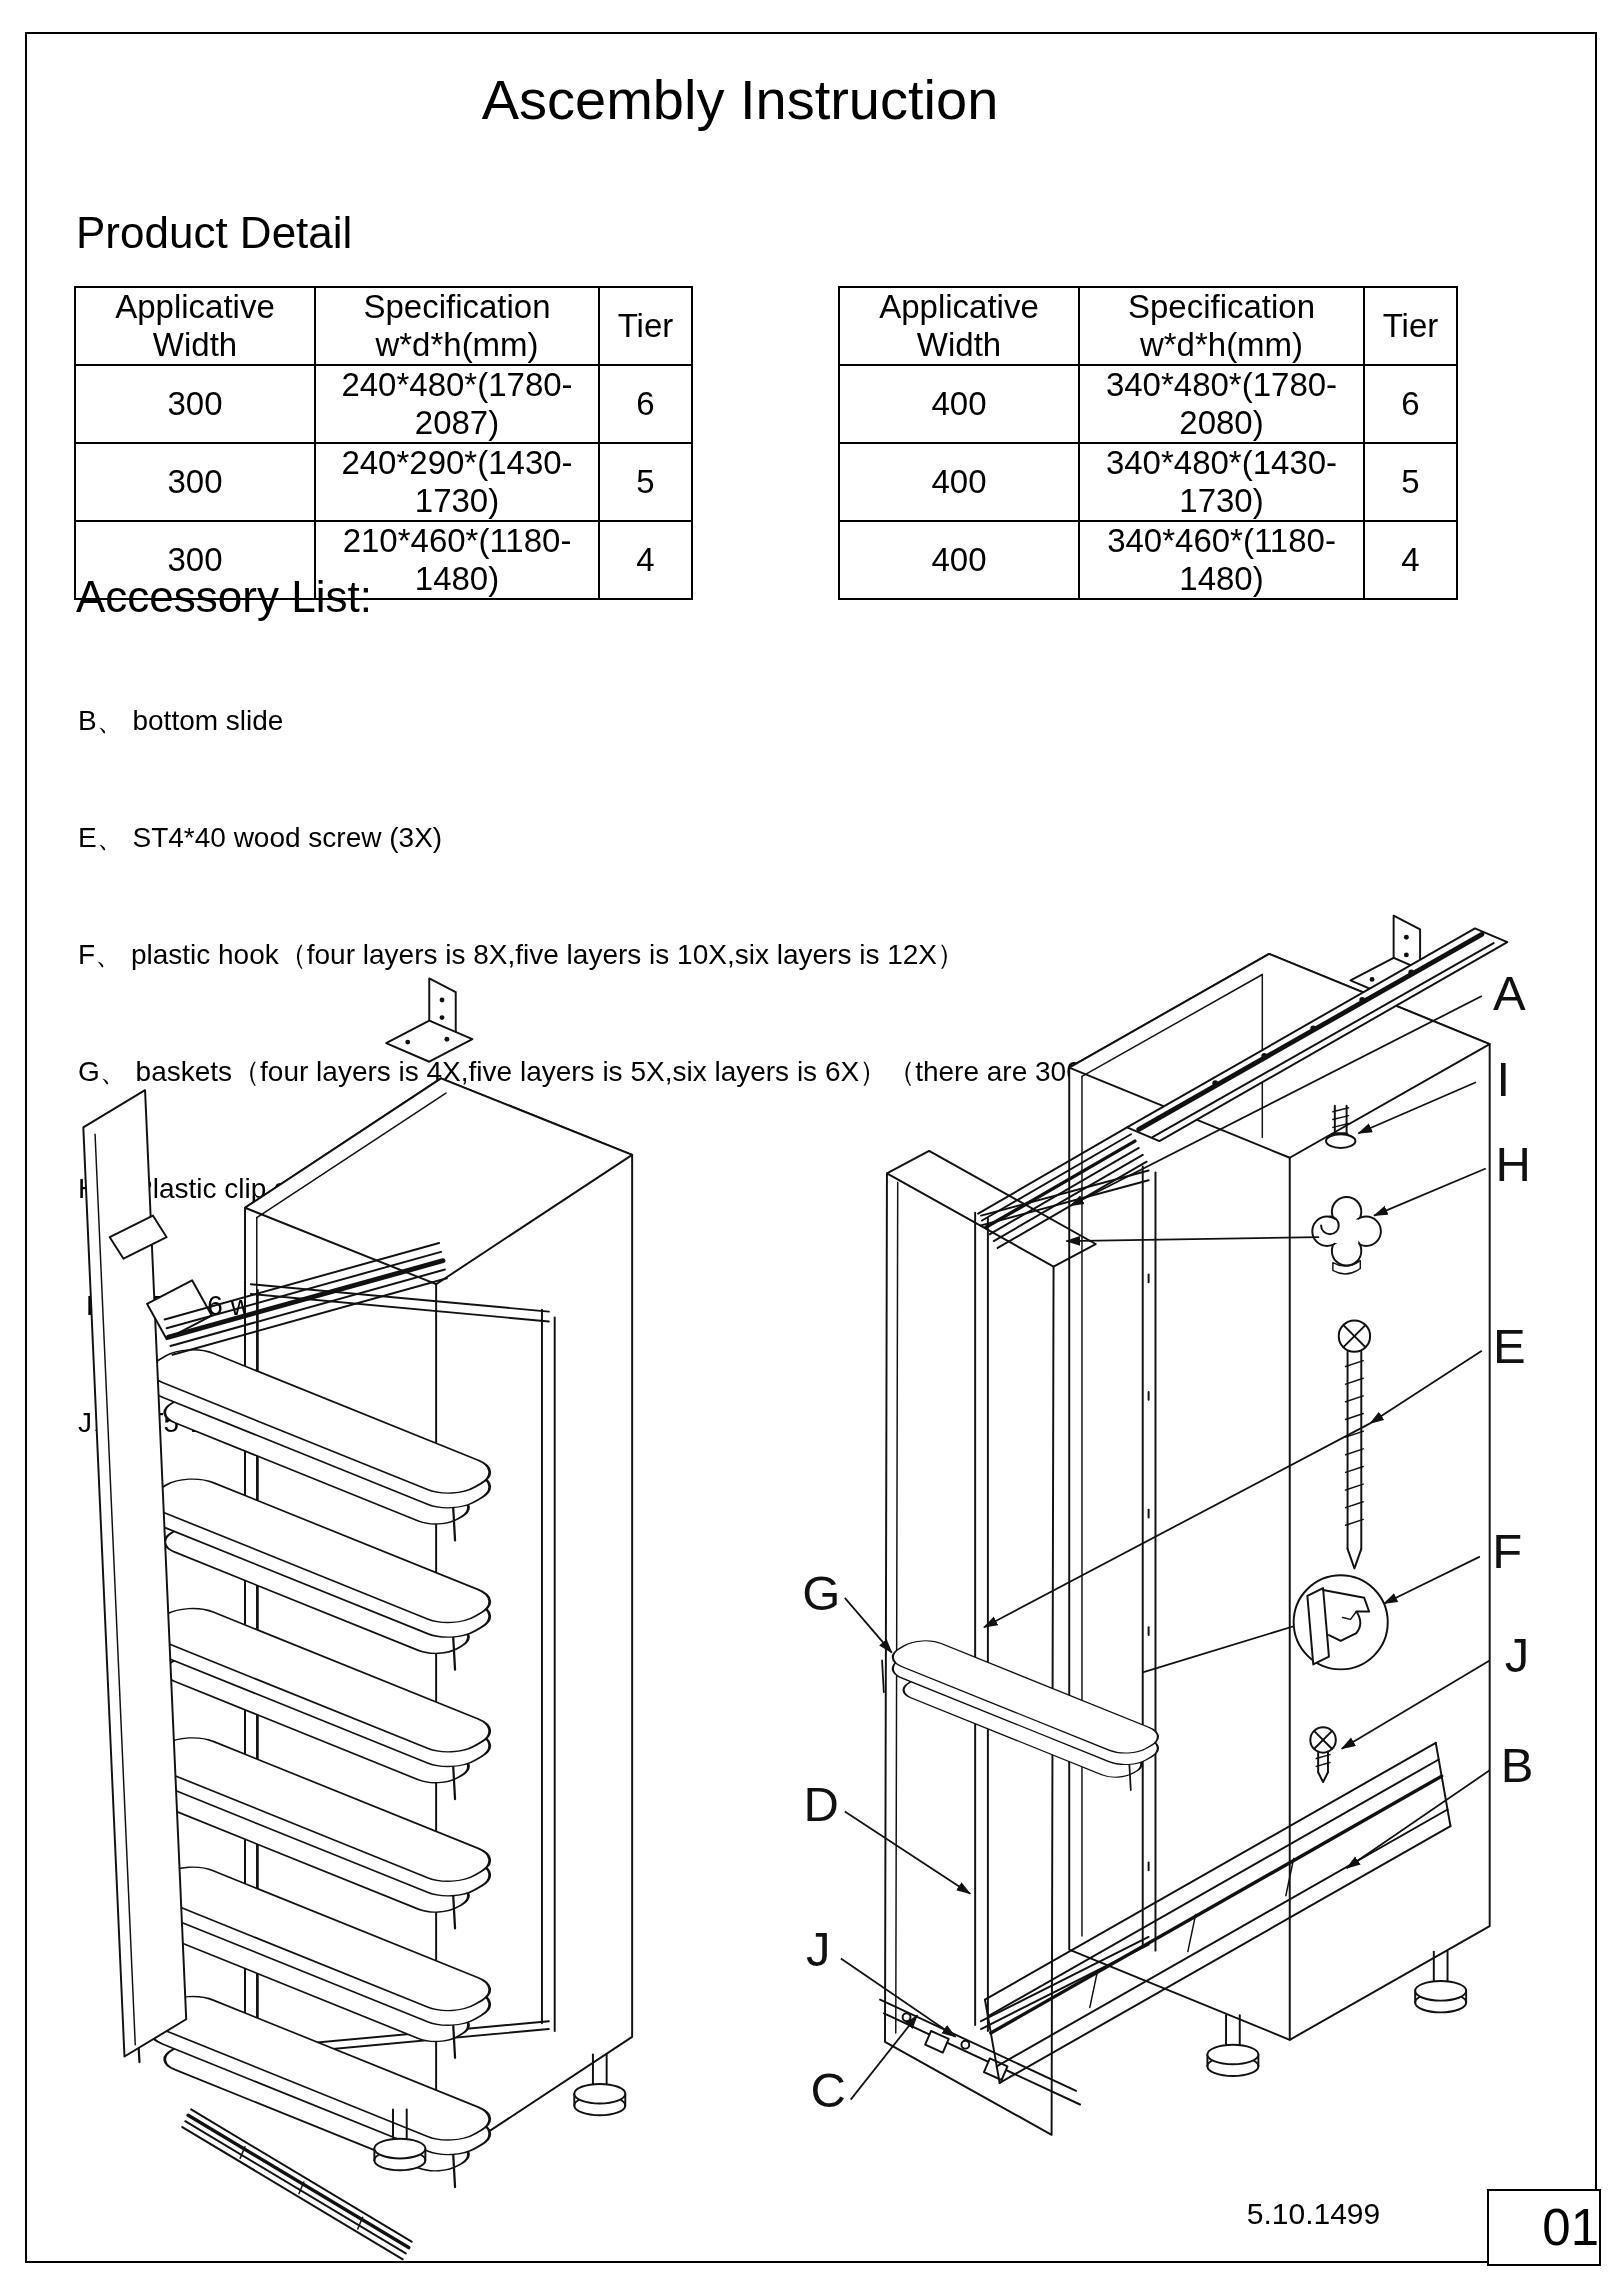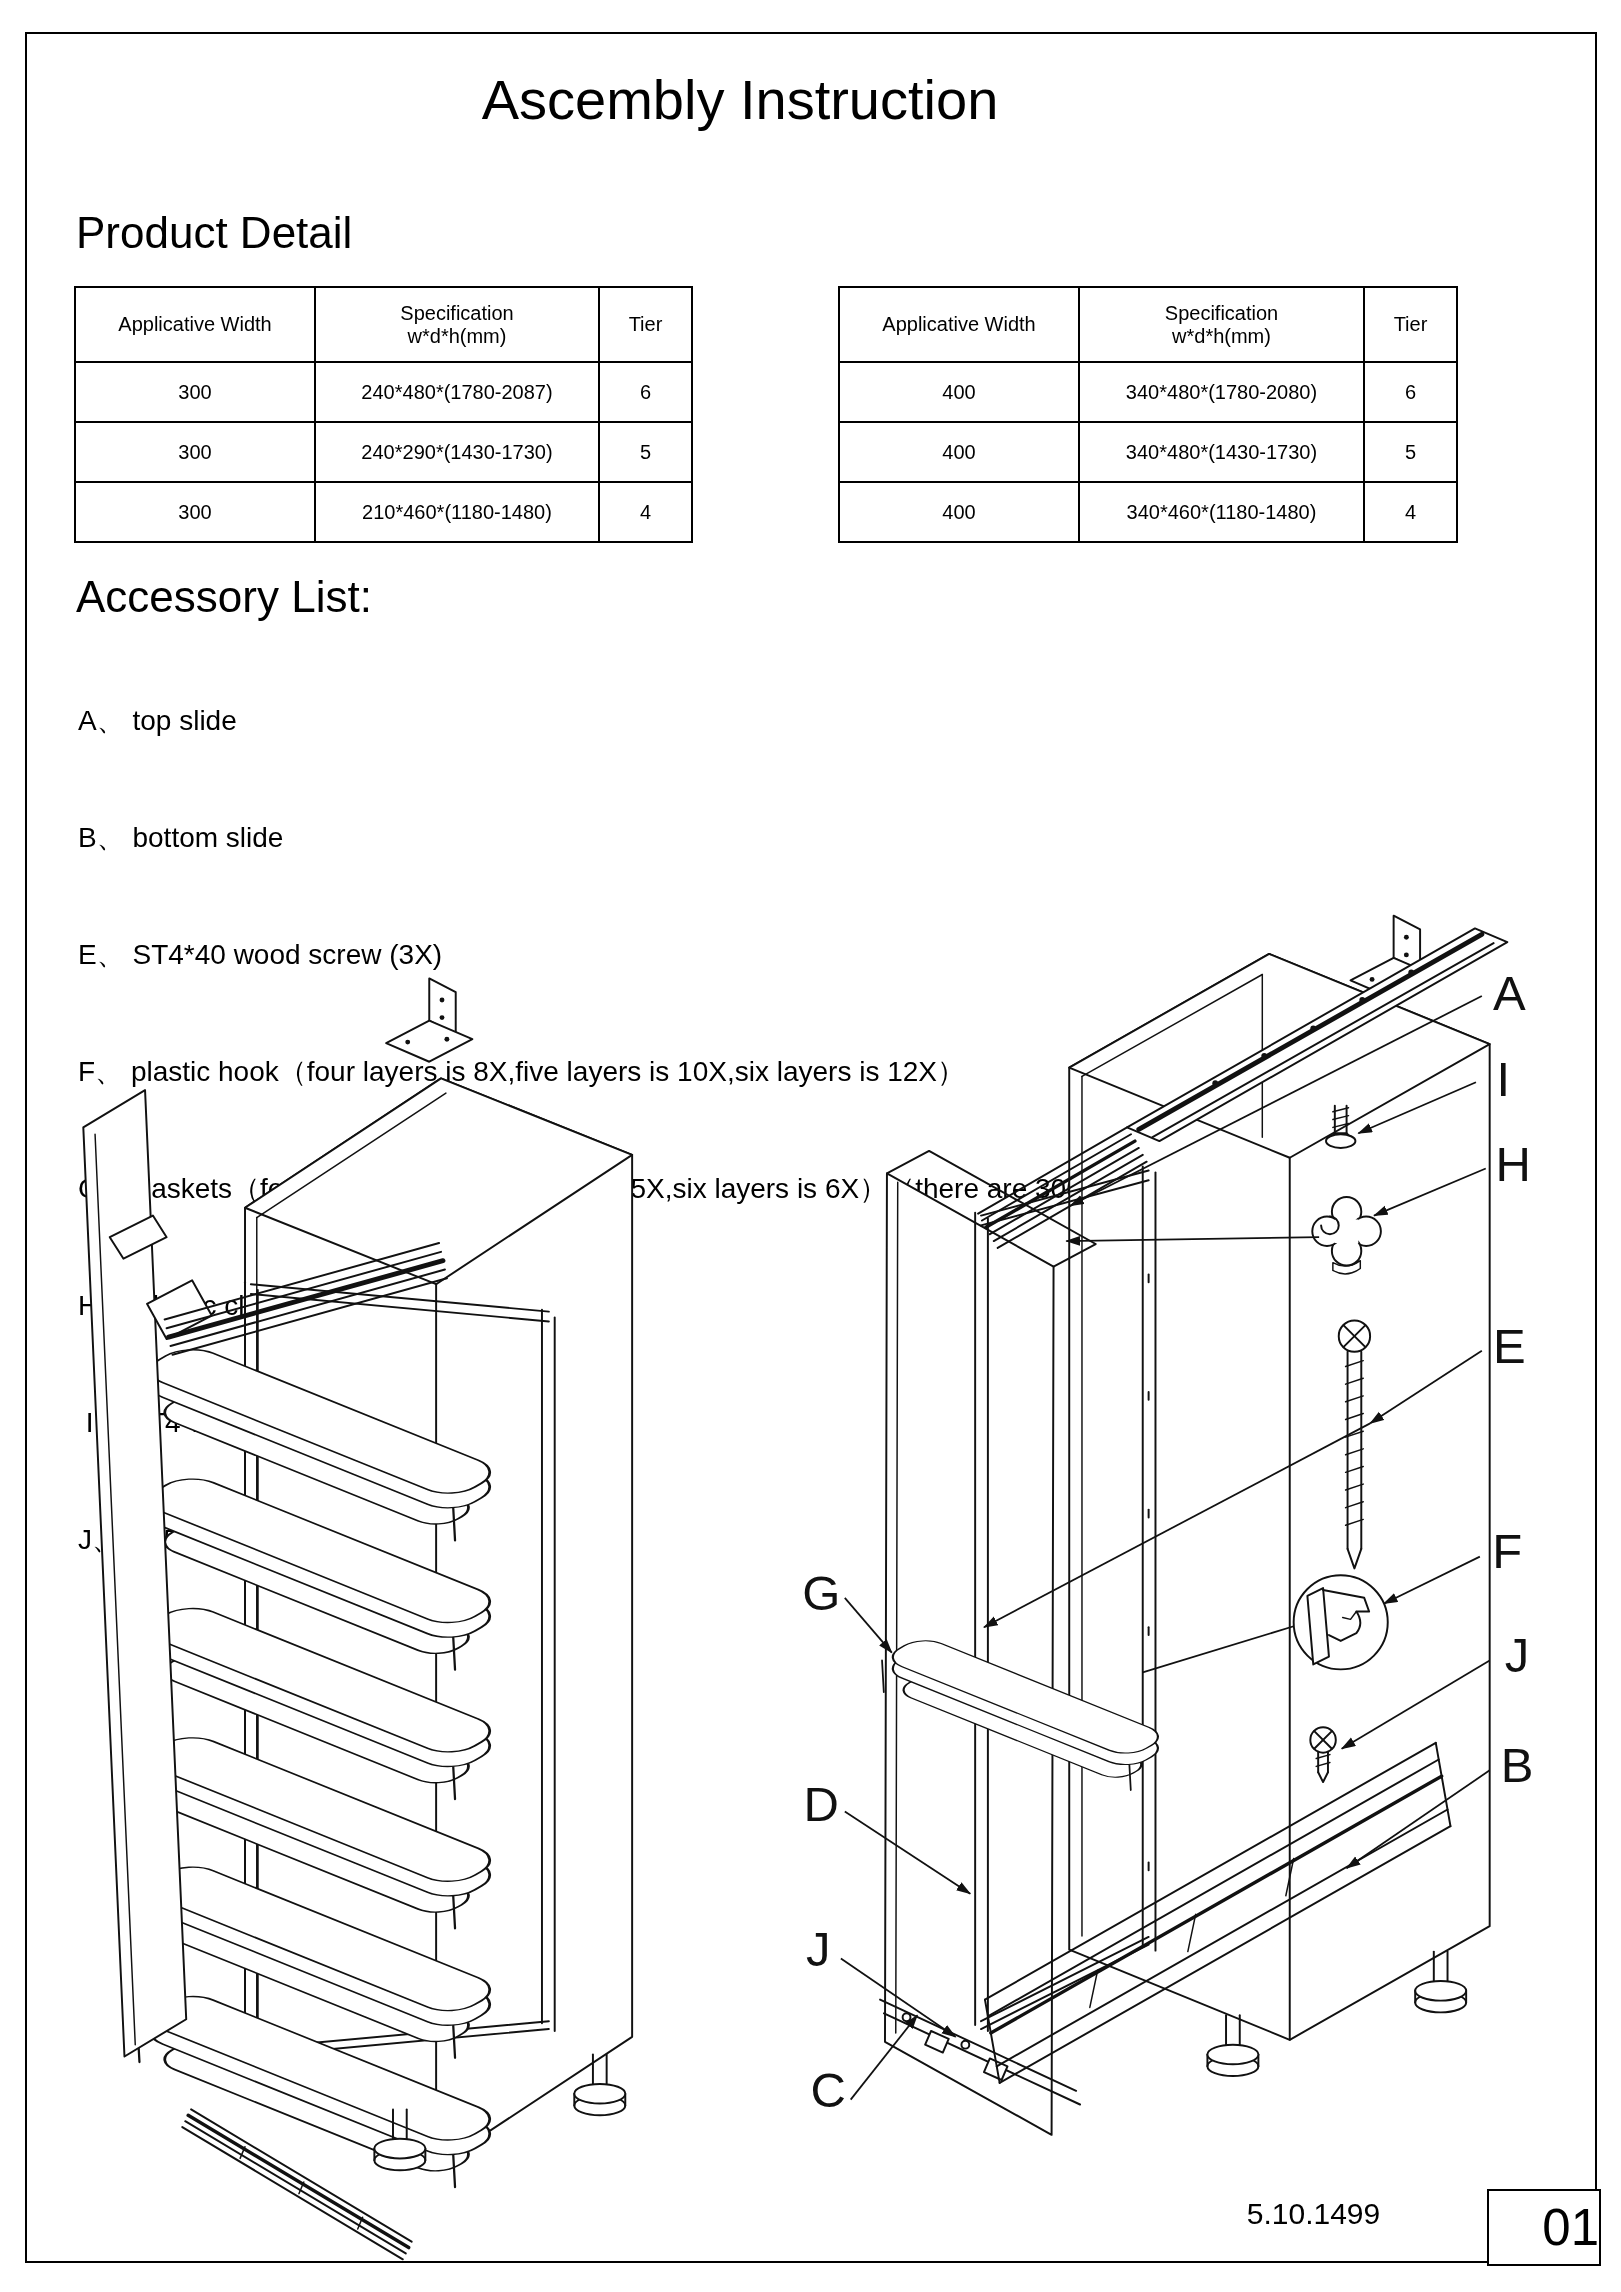--- a/index.html
+++ b/index.html
@@ -6,21 +6,21 @@
   .page{position:relative;width:1621px;height:2293px;background:#fff;
         font-family:"Liberation Sans",sans-serif;color:#000;overflow:hidden;}
   .page-border{position:absolute;left:24.5px;top:32px;width:1568px;height:2227px;
         border:2.9px solid #000;}
   .title{position:absolute;left:0;top:67px;width:1480px;text-align:center;
         font-size:56px;letter-spacing:0;white-space:nowrap;}
   .h2{position:absolute;font-size:44px;white-space:nowrap;}
   #h-product{left:76px;top:208px;}
   #h-accessory{left:76px;top:572px;}
   table.spec{position:absolute;top:286px;border-collapse:collapse;table-layout:fixed;
-        font-size:20px;text-align:center;padding-left:28px;}
+        font-size:33px;text-align:center;padding-left:28px;}
   #table-300{left:74px;width:617px;}
   #table-400{left:838px;width:618px;}
   table.spec th,table.spec td{border:2.9px solid #000;font-weight:normal;padding:0;}
   table.spec th{height:73px;line-height:1.15;}
   table.spec td{height:58px;}
   .acc-list{position:absolute;left:78px;top:623px;font-size:28px;line-height:39px;
         white-space:pre-wrap;}
   .acc-item{height:39px;}
   .footer-code{position:absolute;left:1196px;top:2197px;width:235px;text-align:center;
         font-size:30px;}
@@ -108,21 +108,20 @@
     <tr>
       <td>400</td>
       <td>340*460*(1180-1480)</td>
       <td>4</td>
     </tr>
   </tbody>
     </table>
 
   <div class="h2" id="h-accessory">Accessory List:</div>
   <div class="acc-list">
-    <div class="acc-item">A、 top slide</div>
     <div class="acc-item">B、 bottom slide</div>
     <div class="acc-item">E、 ST4*40 wood screw (3X)</div>
     <div class="acc-item">F、 plastic hook（four layers is 8X,five layers is 10X,six layers is 12X）</div>
     <div class="acc-item">G、 baskets（four layers is 4X,five layers is 5X,six layers is 6X）（there are 300 and 400 cabinets）</div>
     <div class="acc-item">H、 Plastic clip spring (1X)</div>
     <div class="acc-item"> I、 ST4*16 wood screw (6X)</div>
     <div class="acc-item">J、 ST5*18 wood screw  (13X)</div>
   </div>
 
   <svg class="diagram" viewBox="0 0 1654 2339">

